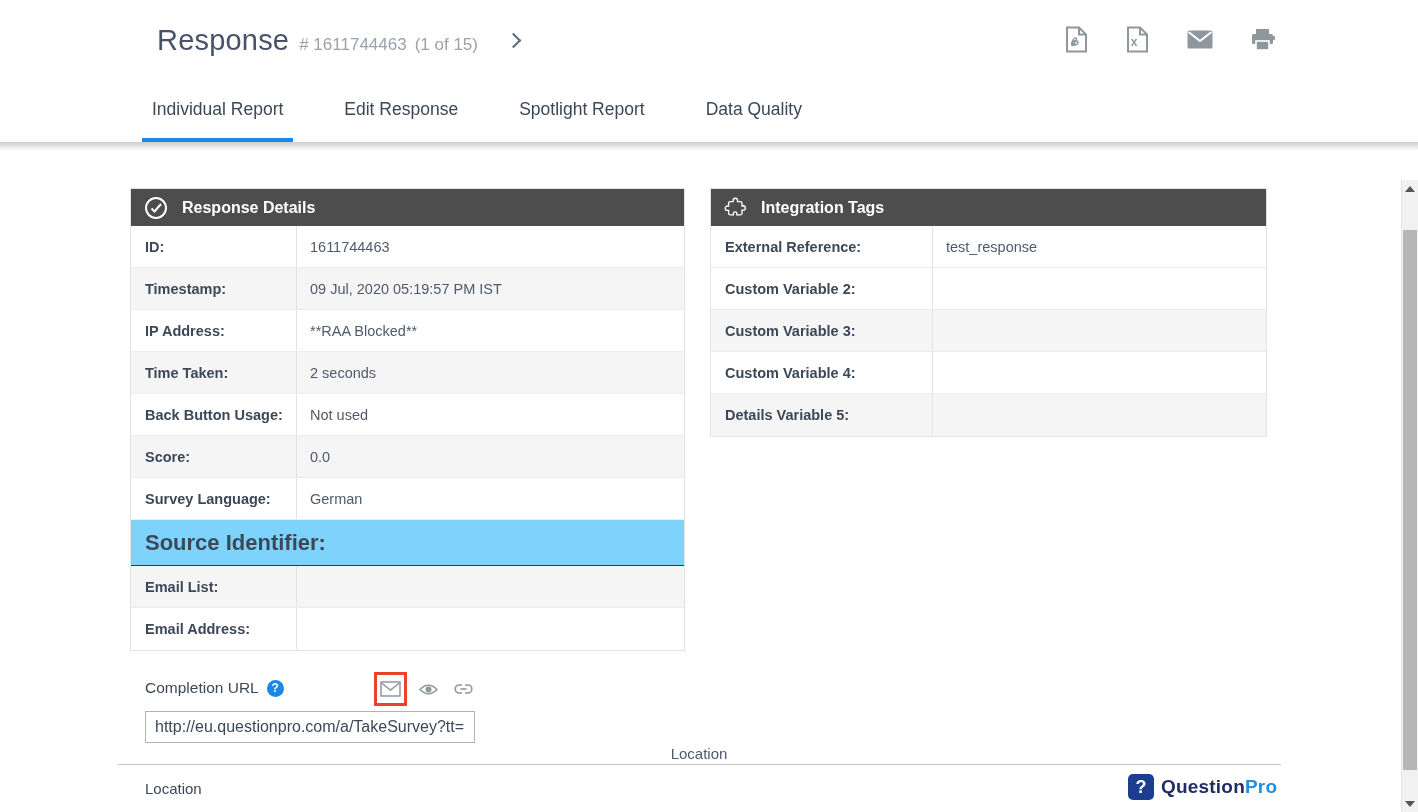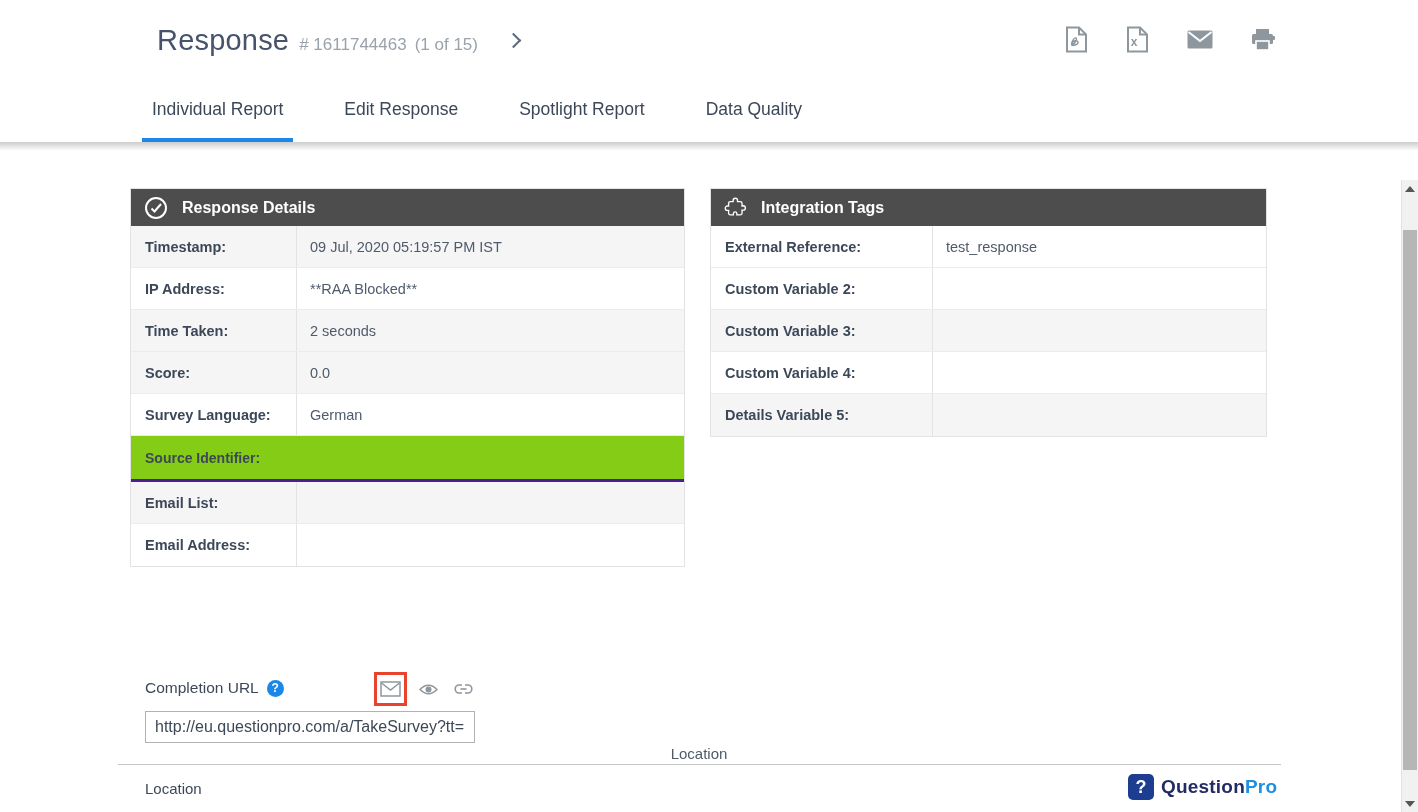--- a/index.html
+++ b/index.html
@@ -38,22 +38,22 @@
   .thead .hicon { margin-right:14px; display:flex; }
   .trow { display:flex; height:42px; border-bottom:1px solid #ececec; background:#fff; }
   .trow:last-child { border-bottom:none; }
   .trow.alt { background:#f5f5f6; }
   .tlabel { display:flex; align-items:center; padding-left:14px; font-weight:bold; font-size:14.5px;
             color:#3c4858; border-right:1px solid #e3e3e3; }
   .rd .tlabel { width:166px; }
   .it .tlabel { width:222px; }
   .tvalue { display:flex; align-items:center; padding-left:13px; font-size:14.5px; color:#4f5b6b; flex:1; }
   .section-row { height:46px; display:flex; align-items:center; padding-left:14px;
-                 background:#84cc16; border-bottom:3px solid #4c1d95;
-                 font-size:14px; font-weight:bold; color:#3c4858; }
+                 background:#7dd3fc; border-bottom:1px solid #4c1d95;
+                 font-size:22px; font-weight:bold; color:#3c4858; }
 
   
   .curl-label-row { position:absolute; left:145px; top:679px; display:flex; align-items:center; }
   .curl-label { font-size:15.5px; color:#3c4858; }
   .help-icon { width:17px; height:17px; border-radius:50%; background:#1b87e6; color:#fff;
                font-size:12px; font-weight:bold; display:flex; align-items:center; justify-content:center;
                margin-left:8px; cursor:pointer; }
   .url-icons { position:absolute; left:374px; top:672px; display:flex; align-items:center; }
   .mail-btn { width:33px; height:34px; border:3px solid #e8442d; display:flex; align-items:center;
               justify-content:center; cursor:pointer; background:#fff; }
@@ -143,31 +143,39 @@
 <div class="dtable rd">
   <div class="thead">
     <span class="hicon">
       <svg width="24" height="24" viewBox="0 0 24 24">
         <circle cx="12" cy="12" r="10" fill="none" stroke="#fff" stroke-width="2"></circle>
         <path d="M7.5 12.5 l3 3 l6.5-7.5" fill="none" stroke="#fff" stroke-width="2"></path>
       </svg>
     </span>
     <span>Response Details</span>
   </div>
+  <div class="trow">
+    <div class="tlabel">ID:</div>
+    <div class="tvalue">1611744463</div>
+  </div>
   <div class="trow alt">
     <div class="tlabel">Timestamp:</div>
     <div class="tvalue">09 Jul, 2020 05:19:57 PM IST</div>
   </div>
   <div class="trow">
     <div class="tlabel">IP Address:</div>
     <div class="tvalue">**RAA Blocked**</div>
   </div>
   <div class="trow alt">
     <div class="tlabel">Time Taken:</div>
     <div class="tvalue">2 seconds</div>
+  </div>
+  <div class="trow">
+    <div class="tlabel">Back Button Usage:</div>
+    <div class="tvalue">Not used</div>
   </div>
   <div class="trow alt">
     <div class="tlabel">Score:</div>
     <div class="tvalue">0.0</div>
   </div>
   <div class="trow">
     <div class="tlabel">Survey Language:</div>
     <div class="tvalue">German</div>
   </div>
   <div class="section-row">Source Identifier:</div>

